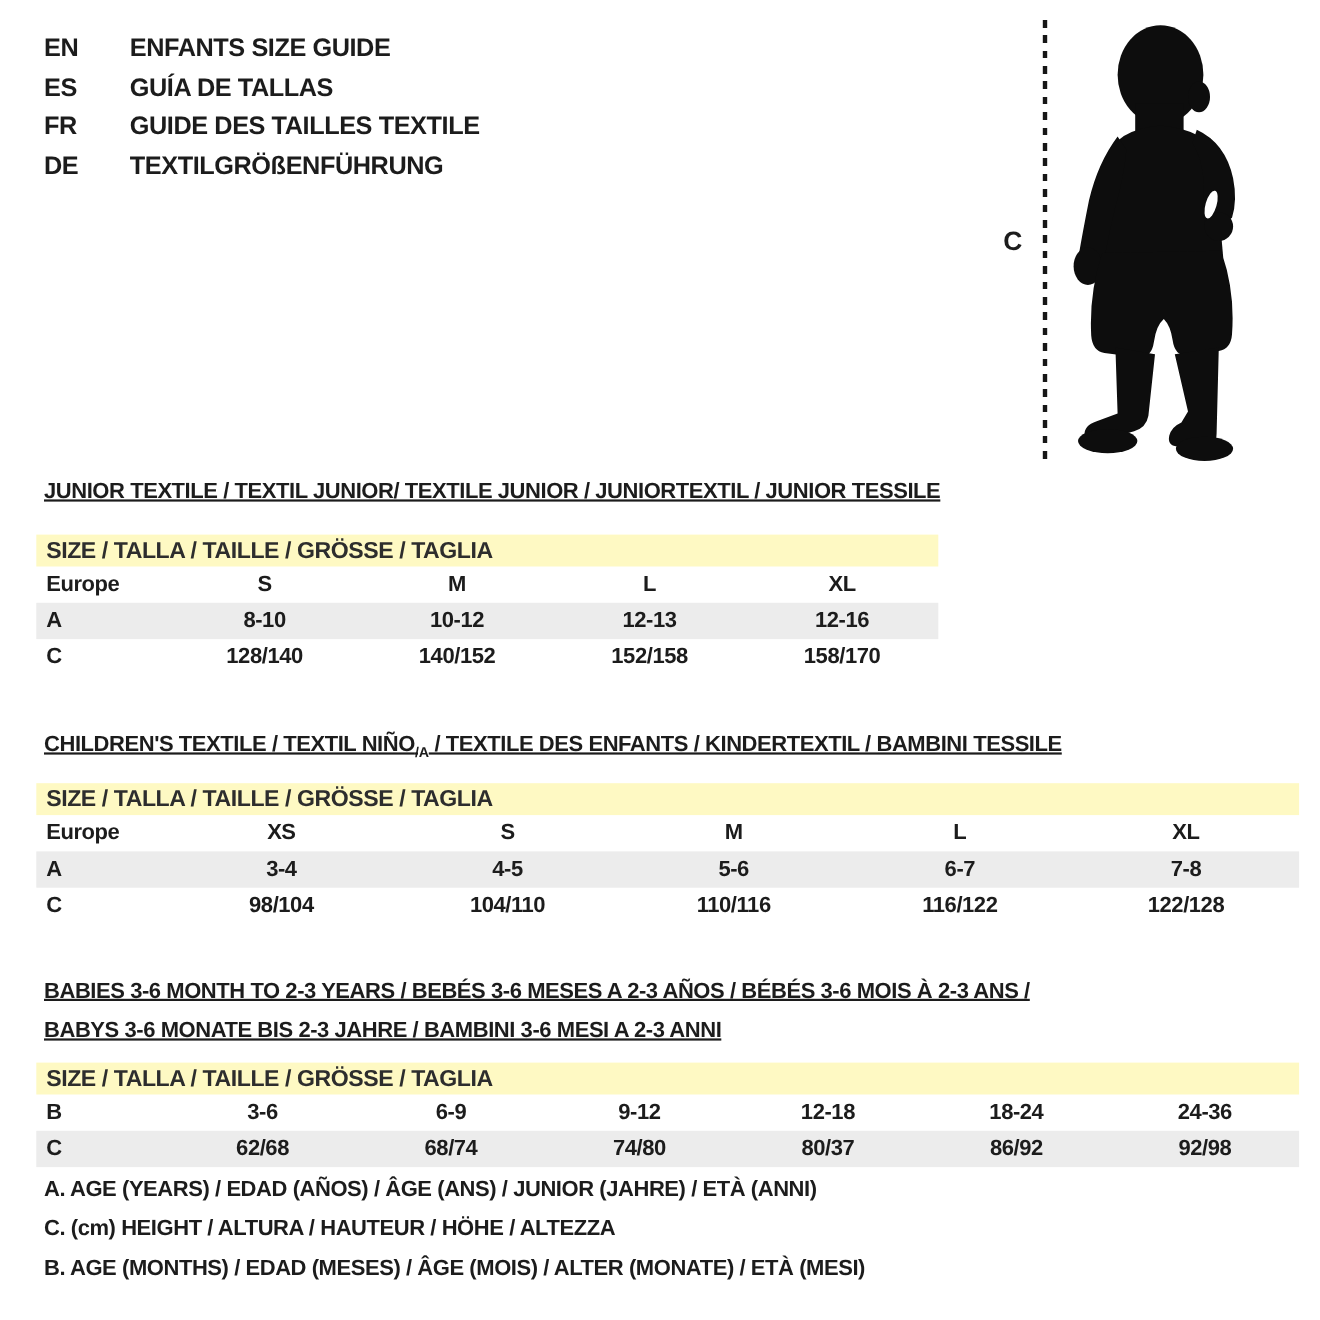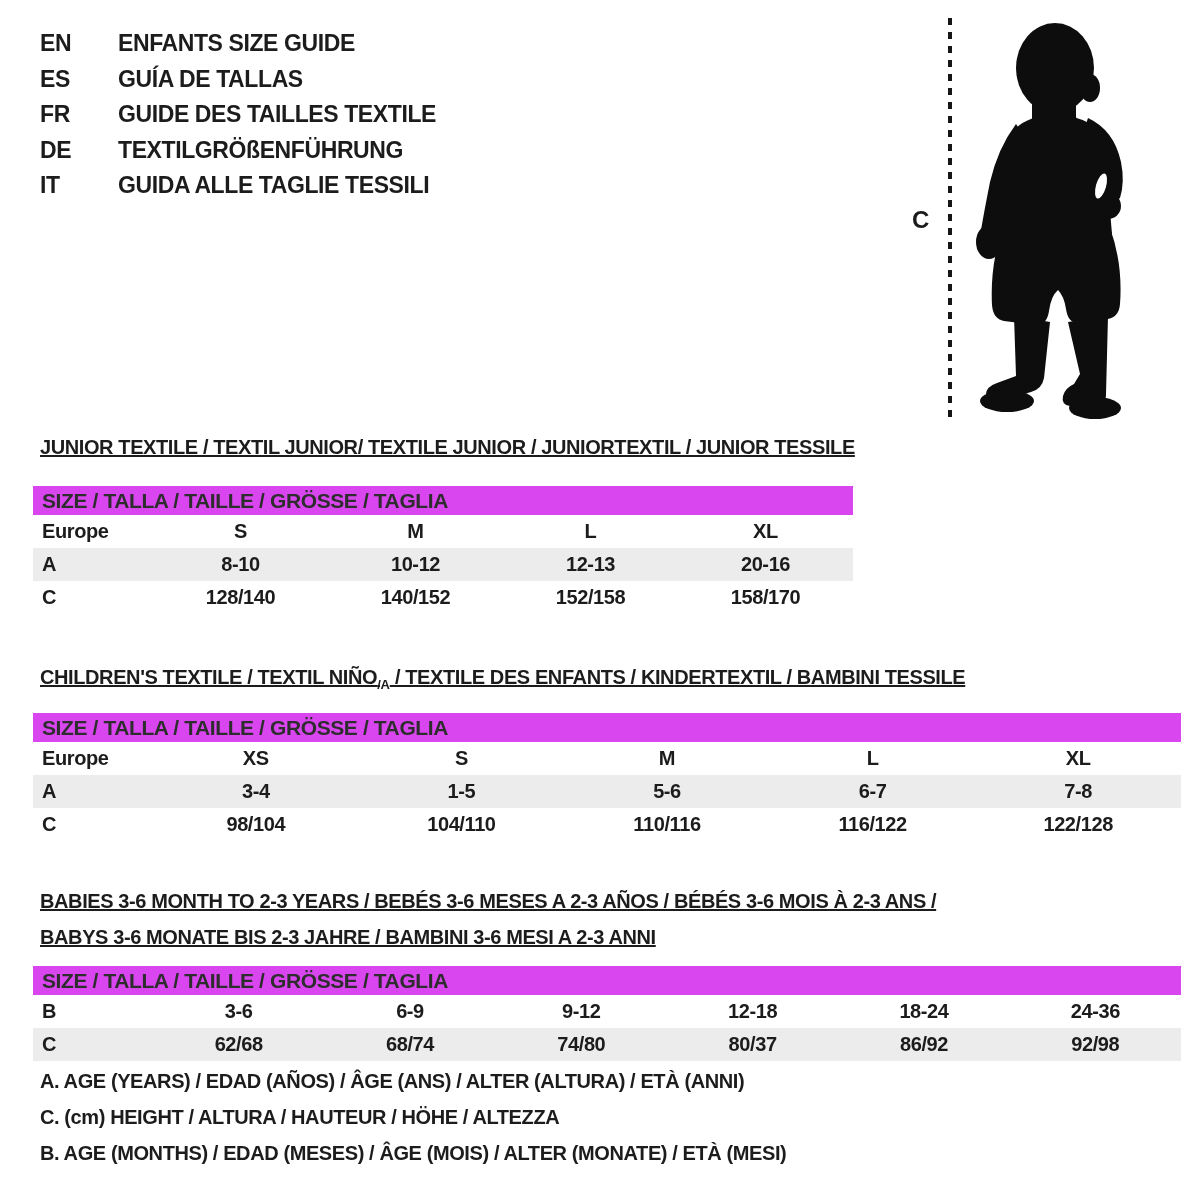--- a/index.html
+++ b/index.html
@@ -28,21 +28,21 @@
   }
   .c-label { position: absolute; left: 912px; top: 206px; font-size: 24px; }
   .baby-svg { position: absolute; left: 962px; top: 16px; }
 
   
   .section { position: absolute; left: 33px; }
   .sec-title { font-size: 20px; padding-left: 7px; white-space: nowrap; text-decoration: underline; }
   .sec-title .sub-text { font-size: 13px; vertical-align: -5px; letter-spacing: -0.2px; }
 
   .size-bar {
-    background: #d946ef;
+    background: #fef9c3;
     height: 29px; line-height: 29px;
     padding-left: 9px;
     font-size: 21px; color: #2d2d2d;
     white-space: nowrap;
   }
   .junior   { top: 436px; width: 820px; }
   .junior .size-bar   { margin-top: 27px; }
   .children { top: 666px; width: 1148px; }
   .children .size-bar { margin-top: 21px; }
   .babies   { top: 845px; width: 1148px; }
@@ -71,24 +71,20 @@
       <span class="lang-label">GUÍA DE TALLAS</span>
     </div>
     <div class="lang-row">
       <span class="lang-code">FR</span>
       <span class="lang-label">GUIDE DES TAILLES TEXTILE</span>
     </div>
     <div class="lang-row">
       <span class="lang-code">DE</span>
       <span class="lang-label">TEXTILGRÖßENFÜHRUNG</span>
     </div>
-    <div class="lang-row">
-      <span class="lang-code">IT</span>
-      <span class="lang-label">GUIDA ALLE TAGLIE TESSILI</span>
-    </div>
   </div>
 
 <div class="figure-area">
   <div class="dash-line"></div>
   <div class="c-label">C</div>
   <svg class="baby-svg" width="176" height="404" viewBox="0 0 176 404" aria-hidden="true">
     <g fill="#0d0d0d">
       <ellipse cx="93" cy="52" rx="39" ry="45"></ellipse>
       <ellipse cx="128" cy="72" rx="10" ry="14"></ellipse>
       <rect x="70" y="78" width="44" height="34"></rect>
@@ -116,21 +112,21 @@
         <span class="tcell">S</span>
         <span class="tcell">M</span>
         <span class="tcell">L</span>
         <span class="tcell">XL</span>
       </div>
       <div class="trow shaded">
         <span class="tlabel">A</span>
         <span class="tcell">8-10</span>
         <span class="tcell">10-12</span>
         <span class="tcell">12-13</span>
-        <span class="tcell">20-16</span>
+        <span class="tcell">12-16</span>
       </div>
       <div class="trow">
         <span class="tlabel">C</span>
         <span class="tcell">128/140</span>
         <span class="tcell">140/152</span>
         <span class="tcell">152/158</span>
         <span class="tcell">158/170</span>
       </div>
     </div>
 </div>
@@ -143,21 +139,21 @@
         <span class="tlabel">Europe</span>
         <span class="tcell">XS</span>
         <span class="tcell">S</span>
         <span class="tcell">M</span>
         <span class="tcell">L</span>
         <span class="tcell">XL</span>
       </div>
       <div class="trow shaded">
         <span class="tlabel">A</span>
         <span class="tcell">3-4</span>
-        <span class="tcell">1-5</span>
+        <span class="tcell">4-5</span>
         <span class="tcell">5-6</span>
         <span class="tcell">6-7</span>
         <span class="tcell">7-8</span>
       </div>
       <div class="trow">
         <span class="tlabel">C</span>
         <span class="tcell">98/104</span>
         <span class="tcell">104/110</span>
         <span class="tcell">110/116</span>
         <span class="tcell">116/122</span>
@@ -188,16 +184,16 @@
         <span class="tcell">68/74</span>
         <span class="tcell">74/80</span>
         <span class="tcell">80/37</span>
         <span class="tcell">86/92</span>
         <span class="tcell">92/98</span>
       </div>
     </div>
 </div>
 
 <div class="legend">
-  <div class="legend-line">A. AGE (YEARS) / EDAD (AÑOS) / ÂGE (ANS) / ALTER (ALTURA) / ETÀ (ANNI)</div>
+  <div class="legend-line">A. AGE (YEARS) / EDAD (AÑOS) / ÂGE (ANS) / JUNIOR (JAHRE) / ETÀ (ANNI)</div>
   <div class="legend-line">C. (cm) HEIGHT / ALTURA / HAUTEUR / HÖHE / ALTEZZA</div>
   <div class="legend-line">B. AGE (MONTHS) / EDAD (MESES) / ÂGE (MOIS) / ALTER (MONATE) / ETÀ (MESI)</div>
 </div>
 
 </body></html>

